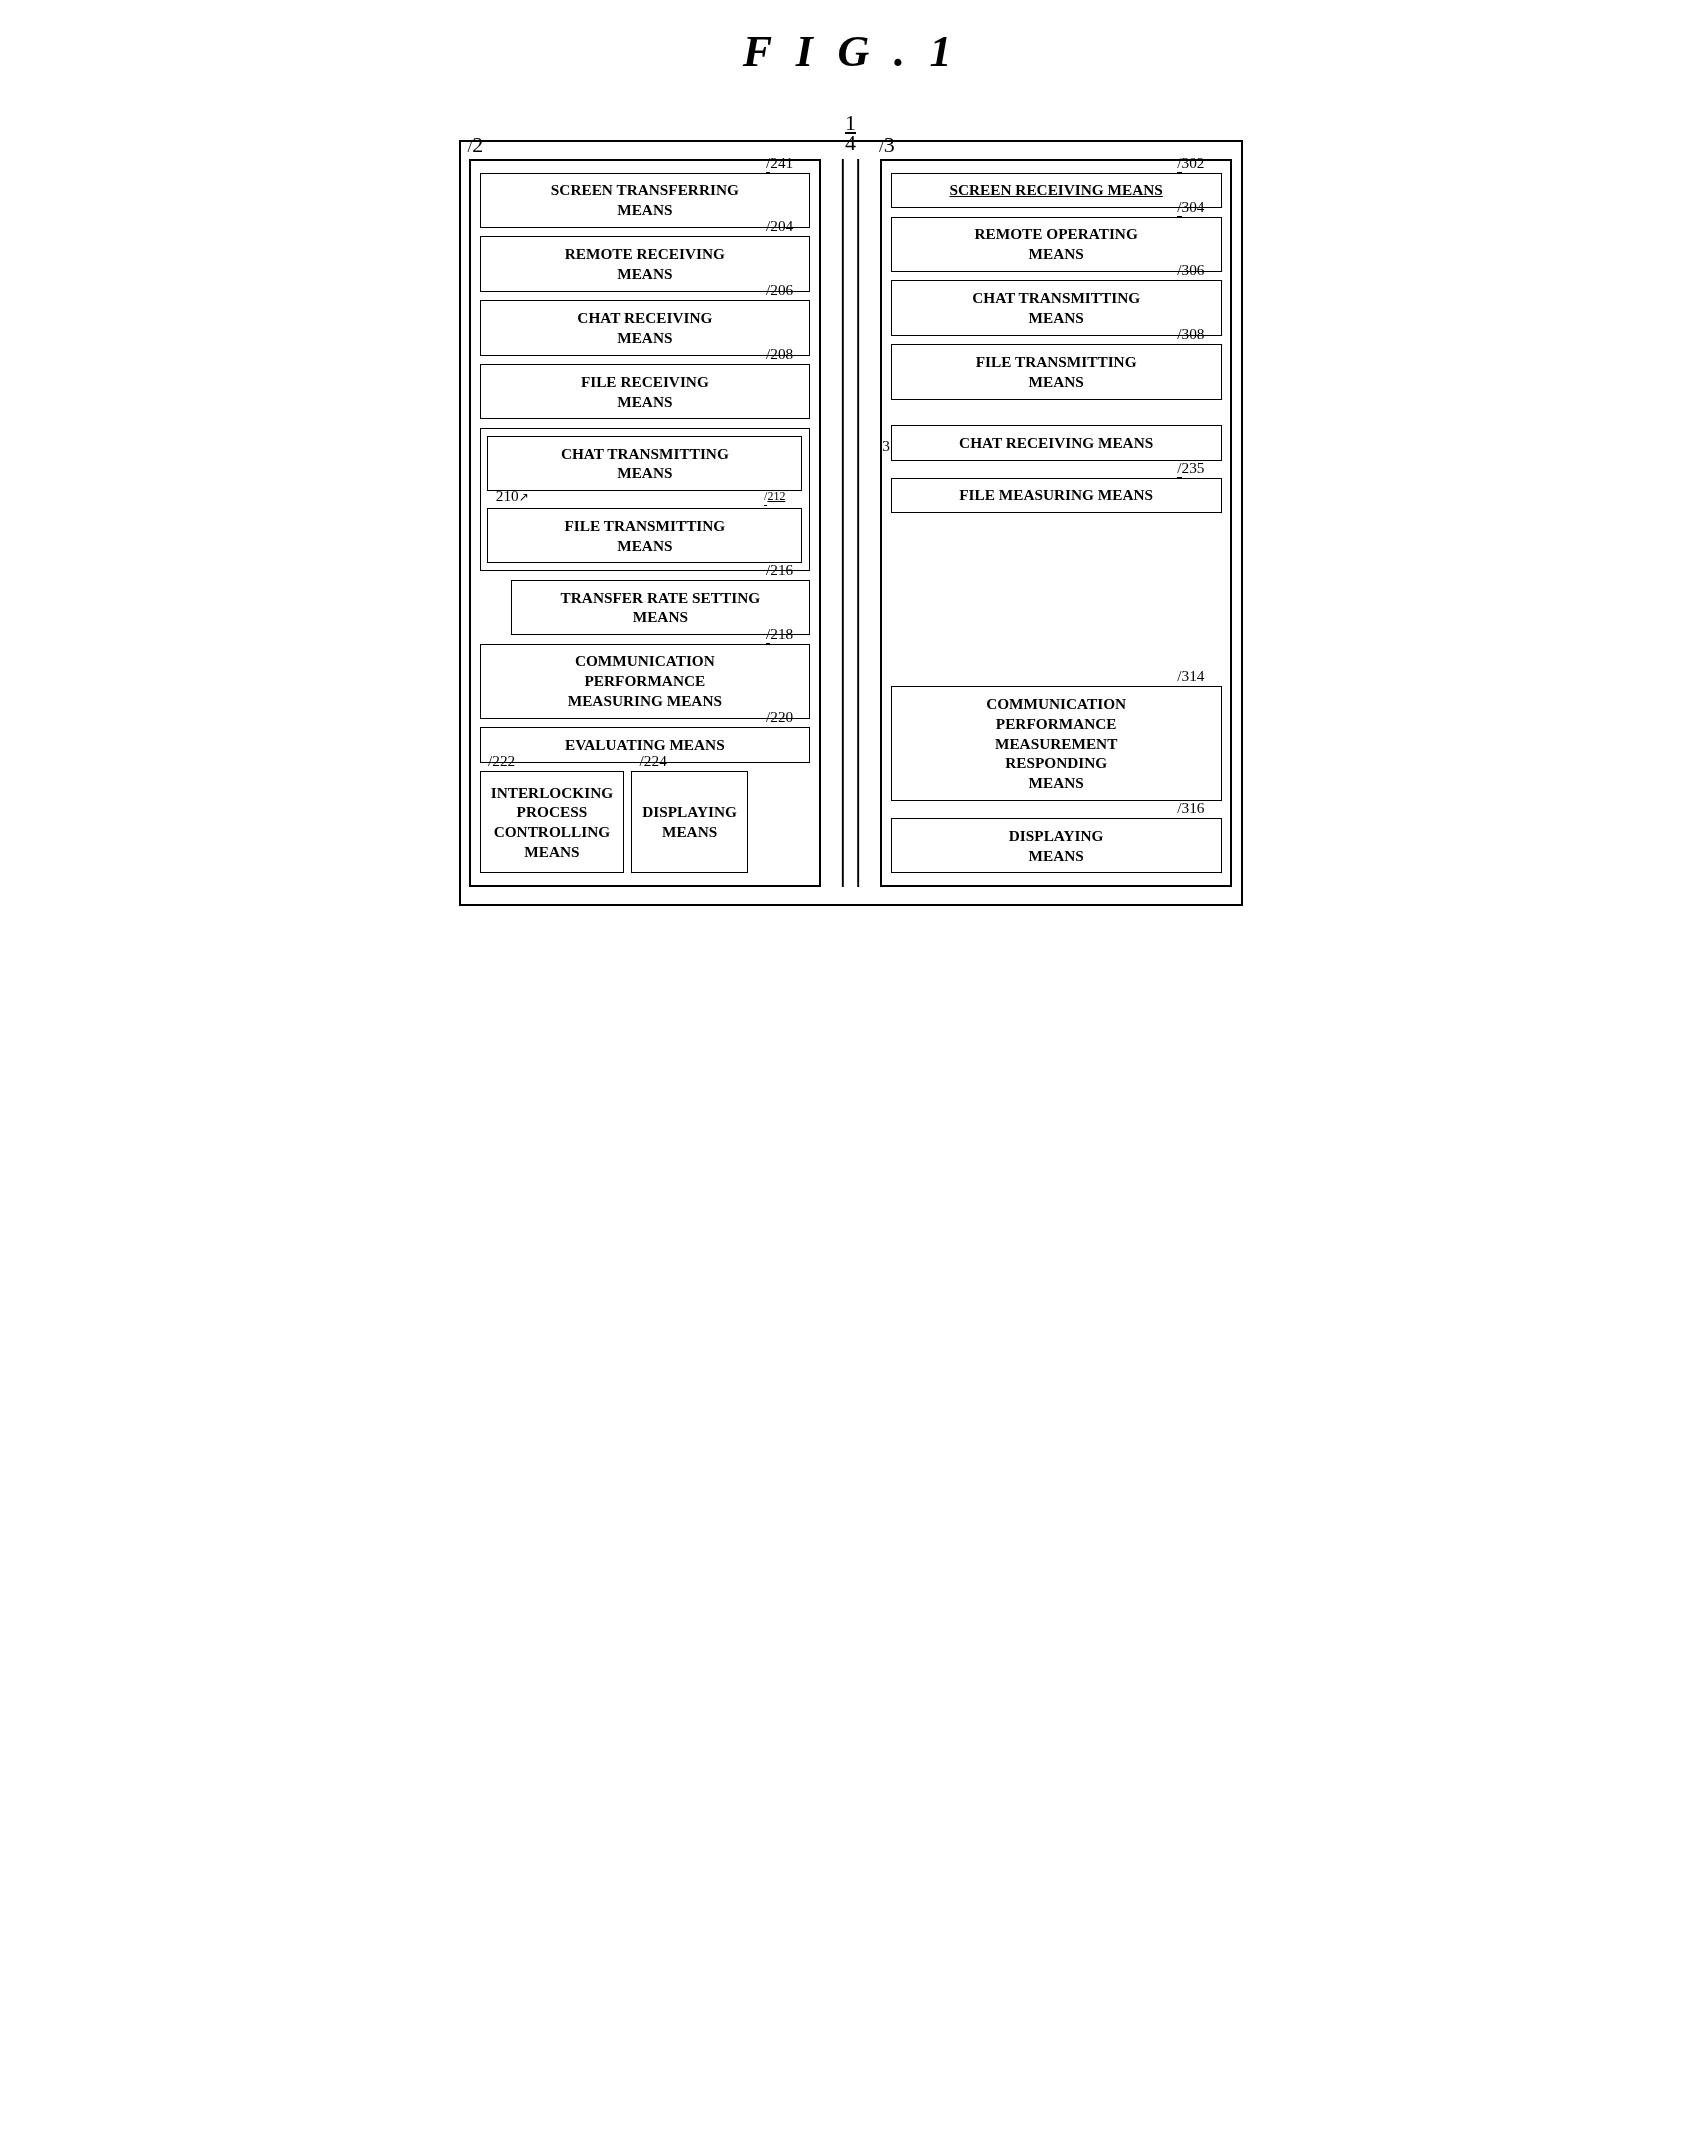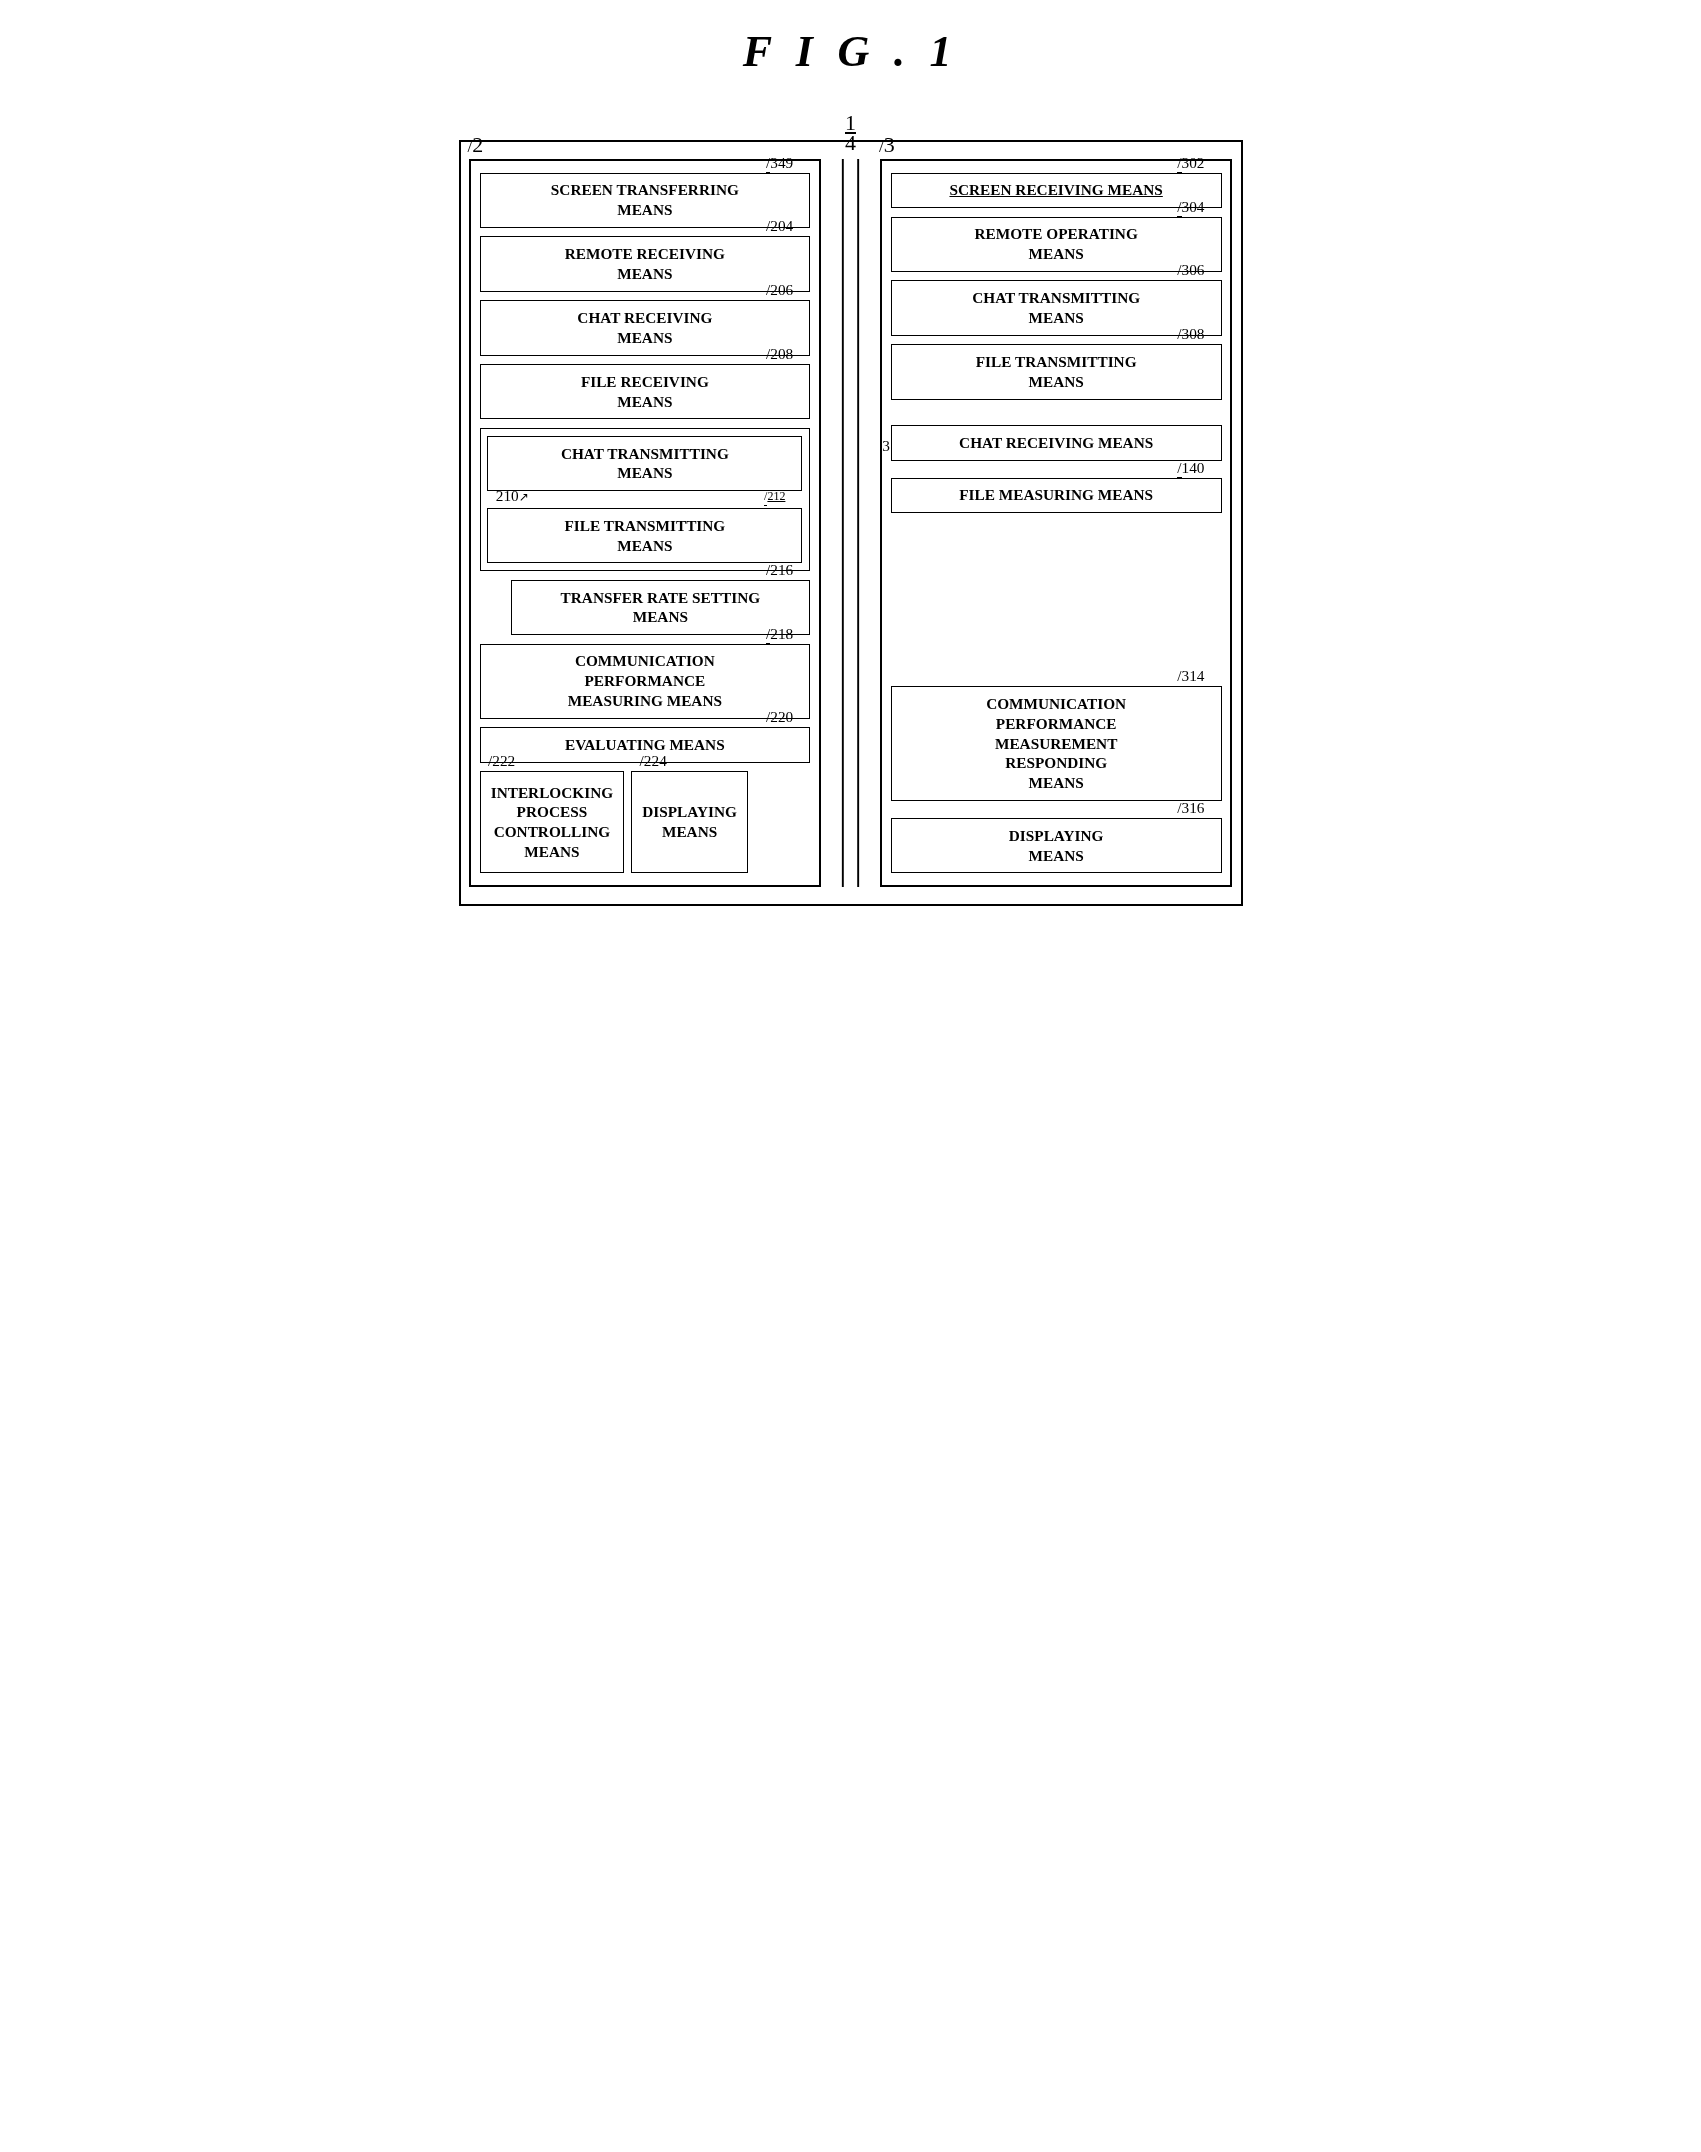--- a/index.html
+++ b/index.html
@@ -131,21 +131,21 @@
       </defs>
     </svg>
 
     <div class="panel-left">
 
       <div style="position:absolute; top:-29px; left:-3.4px; font-size:22px;">
         <span style="font-size:17px;">/</span><span>2</span>
       </div>
 
       <div style="position:relative;">
-        <div style="position:absolute; top:-19px; right:17px; font-size:15.3px;"><span class="ref-underline">/</span><span>349</span></div>
+        <div style="position:absolute; top:-19px; right:17px; font-size:15.3px;"><span class="ref-underline">/</span><span>241</span></div>
         <div class="block">SCREEN TRANSFERRING<br>MEANS</div>
 
       </div>
 
       <div style="position:relative;">
         <div style="position:absolute; top:-19px; right:17px; font-size:15.3px;"><span class="ref-underline">/</span><span>204</span></div>
         <div class="block">REMOTE RECEIVING<br>MEANS</div>
       </div>
 
       <div style="position:relative;">
@@ -237,21 +237,21 @@
       <div style="height: 8.5px;"></div>
 
       <div style="position:relative;">
         <div style="position:absolute; top:12px; left:-8.5px; font-size:15.3px;">310</div>
 
         <div class="block">CHAT RECEIVING MEANS</div>
 
       </div>
 
       <div style="position:relative; margin-top:8.5px;">
-        <div style="position:absolute; top:-19px; right:17px; font-size:15.3px;"><span class="ref-underline">/</span><span>140</span></div>
+        <div style="position:absolute; top:-19px; right:17px; font-size:15.3px;"><span class="ref-underline">/</span><span>235</span></div>
         <div class="block">FILE MEASURING MEANS</div>
       </div>
 
       <div style="flex:1; min-height: 25.6px;"></div>
 
       <div style="position:relative;">
         <div style="position:absolute; top:-19px; right:17px; font-size:15.3px;"><span class="ref-underline">/</span><span>314</span></div>
         <div class="block">COMMUNICATION<br>PERFORMANCE<br>MEASUREMENT<br>RESPONDING<br>MEANS</div>
       </div>
 

